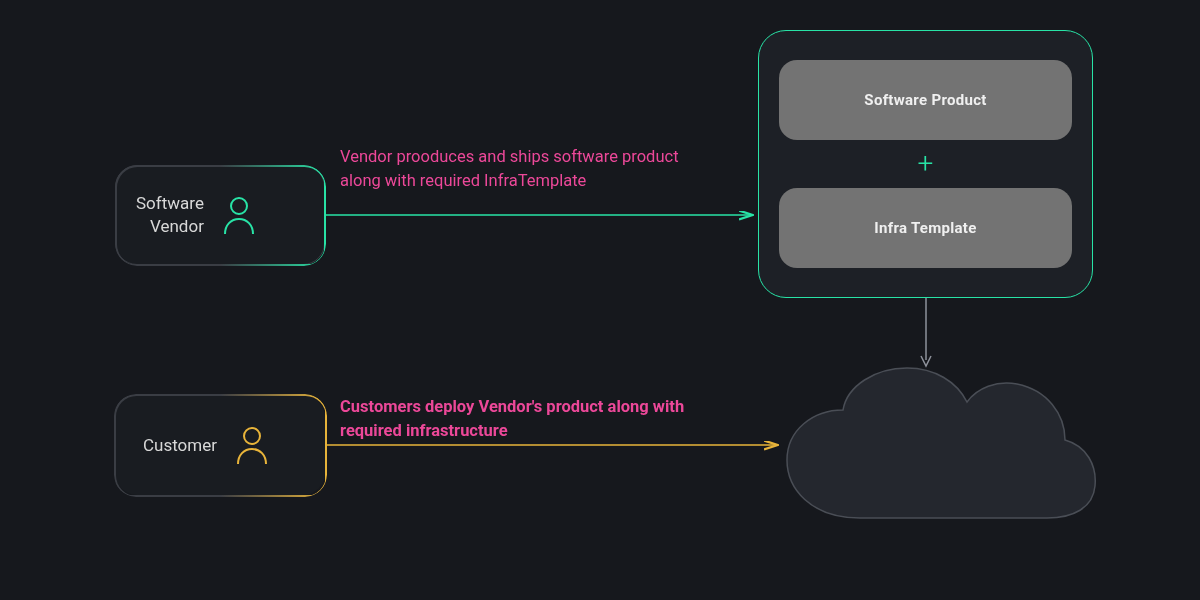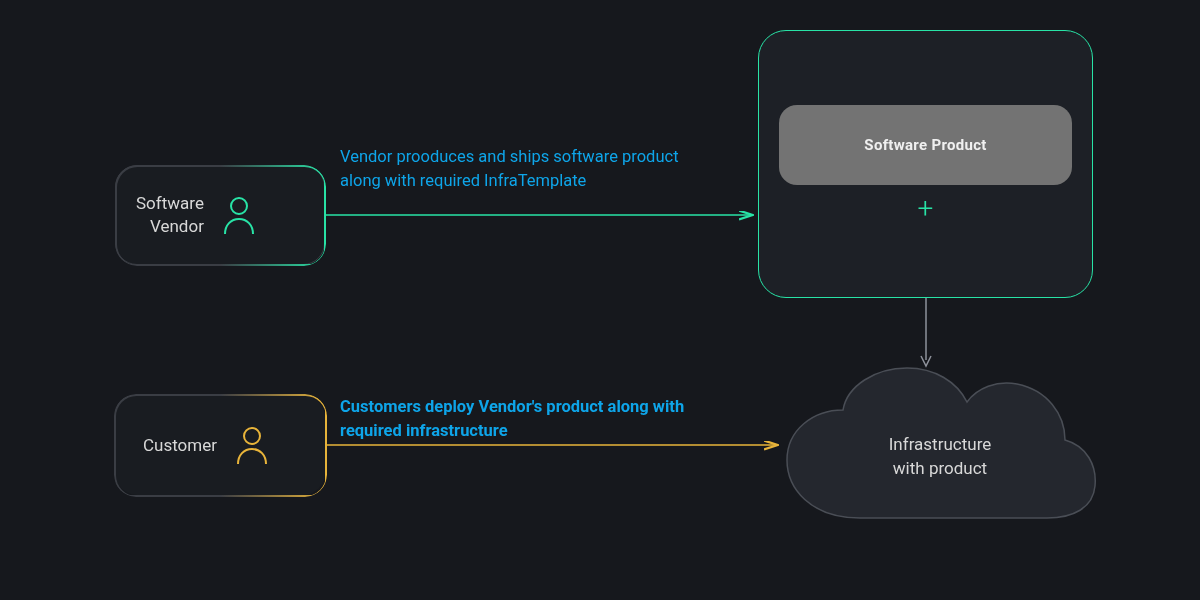--- a/index.html
+++ b/index.html
@@ -117,21 +117,21 @@
     transform: translate(-50%, -50%);
     font-size: 17px;
     color: #d8d8d8;
     text-align: center;
     line-height: 1.4;
     width: 200px;
   }
   .arrow-desc {
     position: absolute;
     font-size: 16.5px;
-    color: #0ea5e9;
+    color: #ec4899;
     line-height: 1.45;
     width: 360px;
   }
   .desc1 { left: 340px; top: 145px; }
   .desc2 { left: 340px; top: 395px; font-weight: bold; }
   svg.connector { position: absolute; overflow: visible; }
 </style>
 </head>
 <body>
 
@@ -151,36 +151,36 @@
     <svg width="34" height="40" viewBox="0 0 34 40" fill="none">
       <circle cx="17" cy="11" r="8" stroke="#e8b43a" stroke-width="2"></circle>
       <path d="M3 39c0-9 6-15 14-15s14 6 14 15" stroke="#e8b43a" stroke-width="2" fill="none"></path>
     </svg>
   </span>
 </div>
 
 <div class="node package-box">
   <div class="inner-card">Software Product</div>
   <div class="plus">+</div>
+  <div class="inner-card">Infra Template</div>
 </div>
 
 <div class="cloud">
   <svg viewBox="0 0 330 180">
     <path d="M85 160
              C35 160 12 130 12 102
              C12 72 38 52 68 52
              C72 28 100 10 132 10
              C160 10 182 24 192 44
              C202 30 222 22 242 26
              C272 32 290 56 290 82
              C312 88 322 108 320 128
              C318 150 298 160 272 160
              Z" fill="#24272e" stroke="#4a4e56" stroke-width="1.5"></path>
   </svg>
-  <div class="cloud-label">Infrastructure<br>with product</div>
 </div>
 
 <svg class="connector" style="left:325px; top:210px;" width="435" height="10">
   <defs>
     <marker id="arrGreen" markerWidth="10" markerHeight="10" refX="8" refY="3" orient="auto">
       <path d="M0,0 L9,3 L0,6" fill="none" stroke="#28e3a6" stroke-width="1.5"></path>
     </marker>
   </defs>
   <line x1="0" y1="5" x2="426" y2="5" stroke="#28e3a6" stroke-width="1.5" marker-end="url(#arrGreen)"></line>
 </svg>

